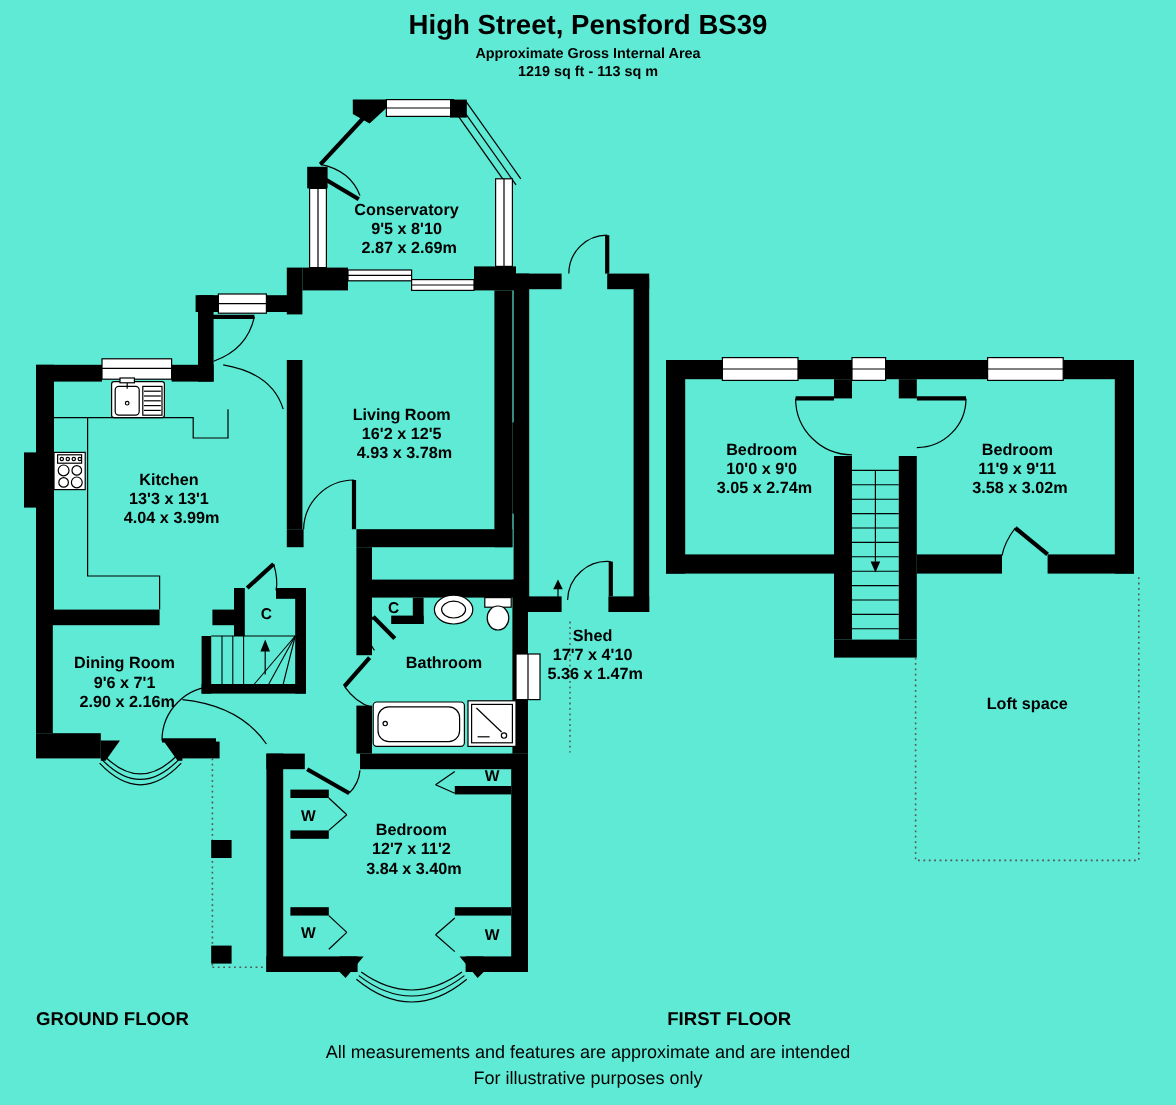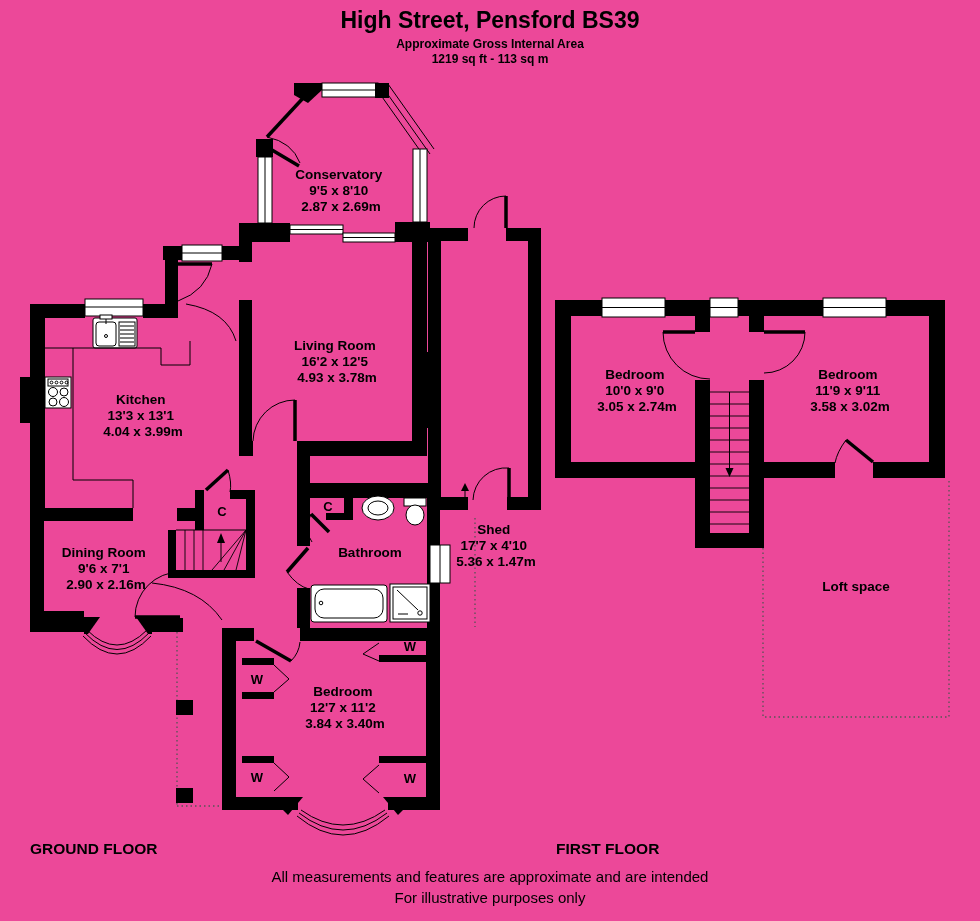--- a/index.html
+++ b/index.html
@@ -1,16 +1,16 @@
 <!DOCTYPE html>
 <html><head>
 <meta charset="utf-8">
 <style>
   html,body{margin:0;padding:0;background:#ffffff;}
-  .page{width:980px;height:921px;position:relative;background:#ec4899;overflow:hidden;
+  .page{width:980px;height:921px;position:relative;background:#5eead4;overflow:hidden;
         font-family:"Liberation Sans", sans-serif;}
   svg{display:block;}
   text{fill:#000;}
   .title-main{font-size:23px;font-weight:bold;}
   .title-sub{font-size:12px;font-weight:bold;}
   .room-name,.room-dim{font-size:13.5px;font-weight:bold;}
   .closet{font-size:13px;font-weight:bold;}
   .floor-caption{font-size:15.5px;font-weight:bold;}
   .footer-line{font-size:15px;font-weight:normal;}
   .wall{fill:#000;stroke:none;}

